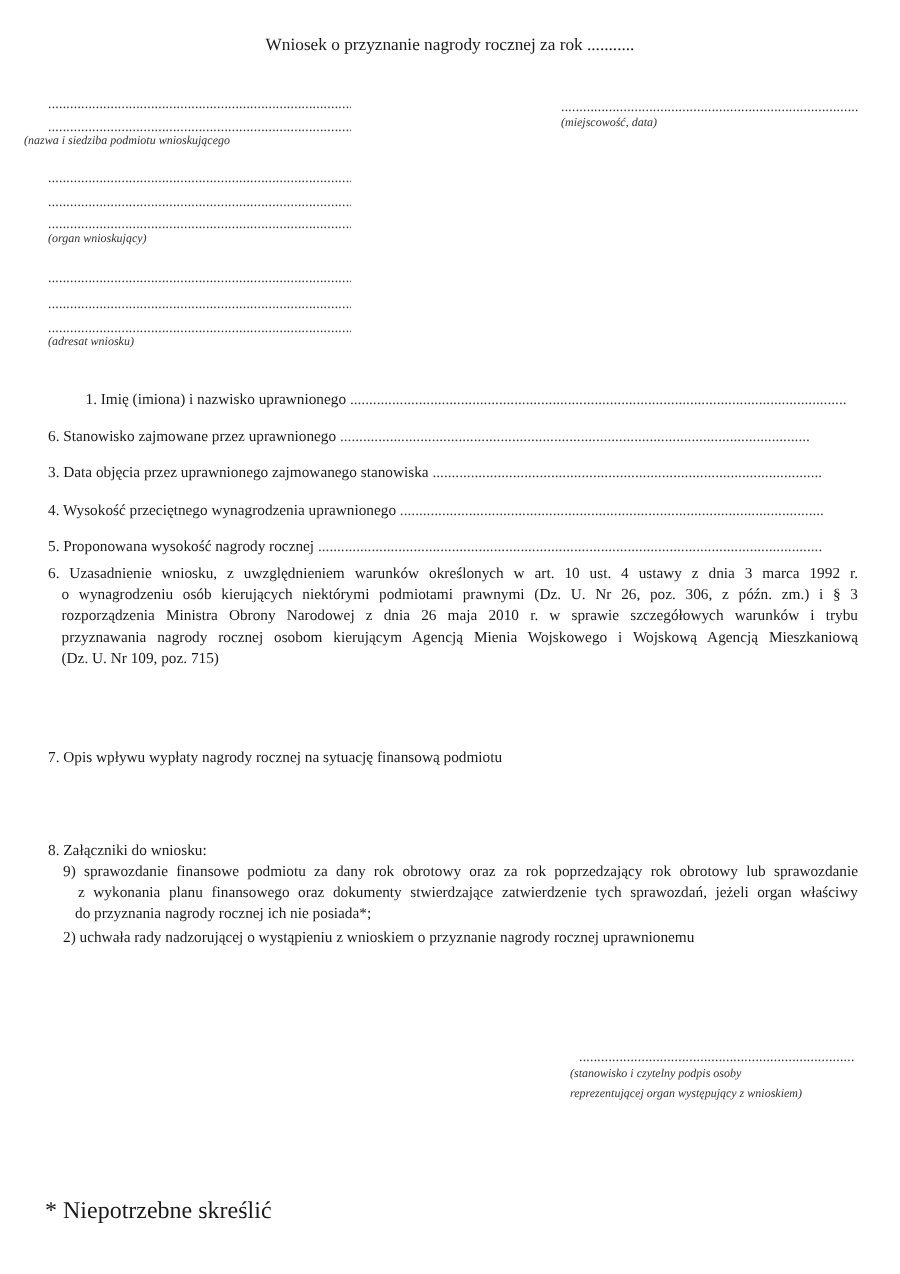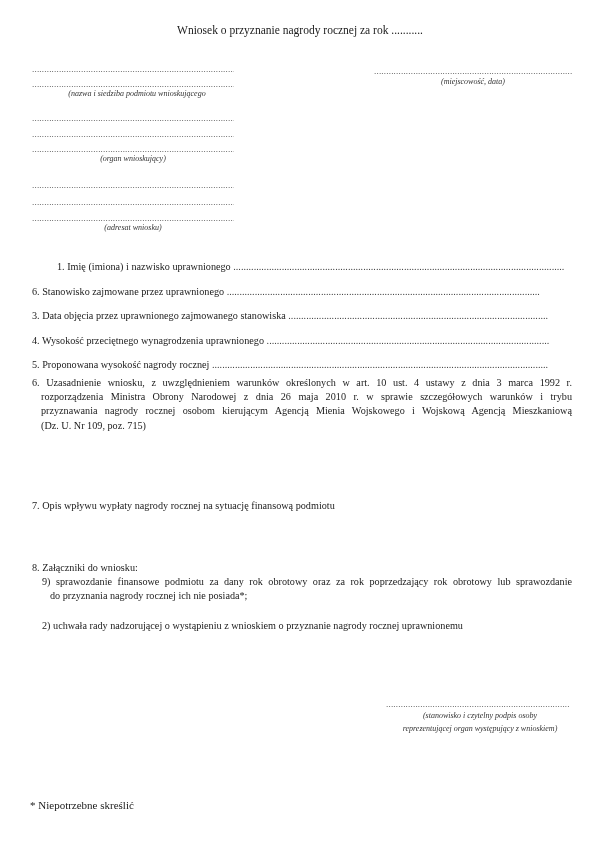--- a/index.html
+++ b/index.html
@@ -1,36 +1,36 @@
 <!DOCTYPE html>
 <html><head>
 <meta charset="utf-8">
 <style>
   html, body { margin: 0; padding: 0; background: #ffffff; }
   body { width: 600px; height: 849px; position: relative; overflow: hidden;
          font-family: "Liberation Serif", "DejaVu Serif", serif; color: #1a1a1a; }
   .abs { position: absolute; white-space: nowrap; }
   .title { top: 24px; left: 0; width: 600px; text-align: center; font-weight: normal; font-size: 11.5px; }
   .dots { font-size: 9px; letter-spacing: 0.2px; color: #333; overflow: hidden; }
-  .cap { font-style: italic; font-size: 8px; color: #333; text-align: center; }
+  .cap { font-style: italic; font-size: 8px; color: #333; text-align: left; }
   .item { font-size: 10.2px; left: 32px; }
   .item .fill { color: #333; }
   .para { position: absolute; font-size: 10.2px; line-height: 14.2px; text-align: justify; }
   .para .line { display: block; white-space: nowrap; text-align-last: justify; }
   .para .line.last { text-align-last: left; }
-  .foot { font-size: 11px; }
+  .foot { font-size: 16px; }
 </style>
 </head>
 <body>
 
 <div class="abs title">Wniosek o przyznanie nagrody rocznej za rok ...........</div>
 
 <div class="abs dots" style="top:64px;left:32px;width:202px;">......................................................................................</div>
 <div class="abs dots" style="top:79px;left:32px;width:202px;">......................................................................................</div>
-<div class="abs cap" style="top:89px;left:36px;width:202px;">(nazwa i siedziba podmiotu wnioskującego</div>
+<div class="abs cap" style="top:89px;left:16px;width:202px;">(nazwa i siedziba podmiotu wnioskującego</div>
 
 <div class="abs dots" style="top:66px;left:374px;width:198px;">......................................................................................</div>
 <div class="abs cap" style="top:77px;left:374px;width:198px;">(miejscowość, data)</div>
 
 <div class="abs dots" style="top:113px;left:32px;width:202px;">......................................................................................</div>
 <div class="abs dots" style="top:129px;left:32px;width:202px;">......................................................................................</div>
 <div class="abs dots" style="top:144px;left:32px;width:202px;">......................................................................................</div>
 <div class="abs cap" style="top:154px;left:32px;width:202px;">(organ wnioskujący)</div>
 
 <div class="abs dots" style="top:180px;left:32px;width:202px;">......................................................................................</div>
@@ -54,30 +54,32 @@
   <span>4. Wysokość przeciętnego wynagrodzenia uprawnionego</span>
   <span class="fill">...............................................................................................................</span>
 </div>
 <div class="abs item" style="top:359px;width:540px;overflow:hidden;">
   <span>5. Proponowana wysokość nagrody rocznej</span>
   <span class="fill">....................................................................................................................................</span>
 </div>
 
 <div class="para" style="top:376px;left:32px;width:540px;">
   <span class="line">6. Uzasadnienie wniosku, z uwzględnieniem  warunków  określonych  w art.  10 ust.  4 ustawy z dnia 3 marca 1992 r.</span>
+  <span class="line" style="padding-left:9px;">o wynagrodzeniu osób kierujących niektórymi podmiotami prawnymi (Dz. U. Nr 26, poz. 306, z późn. zm.) i § 3</span>
   <span class="line" style="padding-left:9px;">rozporządzenia Ministra Obrony Narodowej z dnia 26 maja 2010 r. w sprawie szczegółowych warunków i trybu</span>
   <span class="line" style="padding-left:9px;">przyznawania nagrody rocznej osobom kierującym Agencją Mienia Wojskowego i Wojskową Agencją Mieszkaniową</span>
   <span class="line last" style="padding-left:9px;">(Dz. U. Nr 109, poz. 715)</span>
 </div>
 
 <div class="abs item" style="top:500px;">7.  Opis wpływu wypłaty nagrody rocznej na sytuację finansową podmiotu</div>
 
 <div class="abs item" style="top:562px;">8. Załączniki do wniosku:</div>
 <div class="para" style="top:575px;left:42px;width:530px;">
   <span class="line">9) sprawozdanie finansowe podmiotu za dany rok obrotowy oraz za rok poprzedzający  rok  obrotowy lub  sprawozdanie</span>
+  <span class="line" style="padding-left:10px;">z wykonania planu finansowego oraz dokumenty stwierdzające zatwierdzenie tych sprawozdań, jeżeli organ właściwy</span>
   <span class="line last" style="padding-left:8px;">do przyznania nagrody rocznej ich nie posiada*;</span>
 </div>
 <div class="abs item" style="top:620px;left:42px;">2) uchwała rady nadzorującej o wystąpieniu z wnioskiem o przyznanie nagrody rocznej uprawnionemu</div>
 
 <div class="abs dots" style="top:699px;left:386px;width:186px;">...........................................................................</div>
 <div class="abs cap" style="top:711px;left:380px;width:200px;">(stanowisko i czytelny podpis osoby</div>
 <div class="abs cap" style="top:724px;left:380px;width:200px;">reprezentującej organ występujący z wnioskiem)</div>
 
 <div class="abs foot" style="top:799px;left:30px;">* Niepotrzebne skreślić</div>
 

